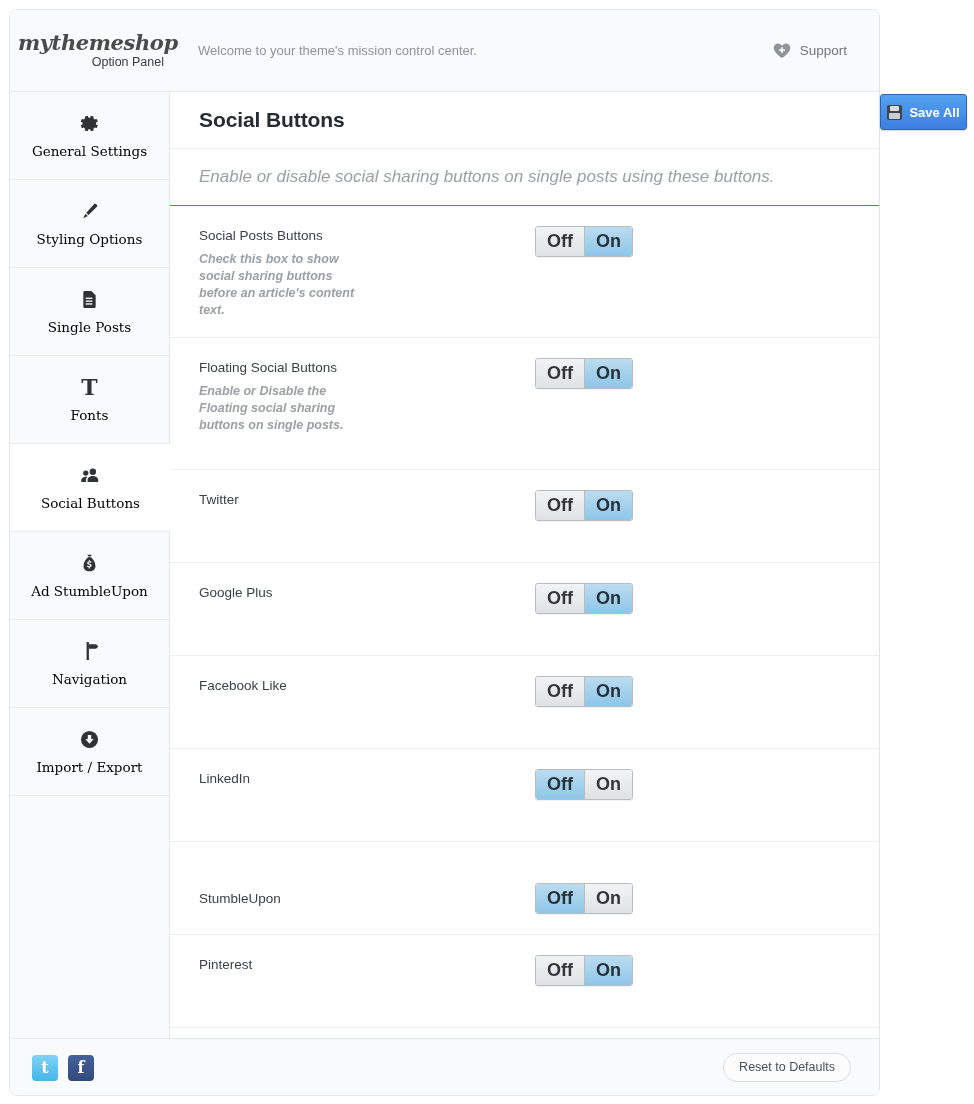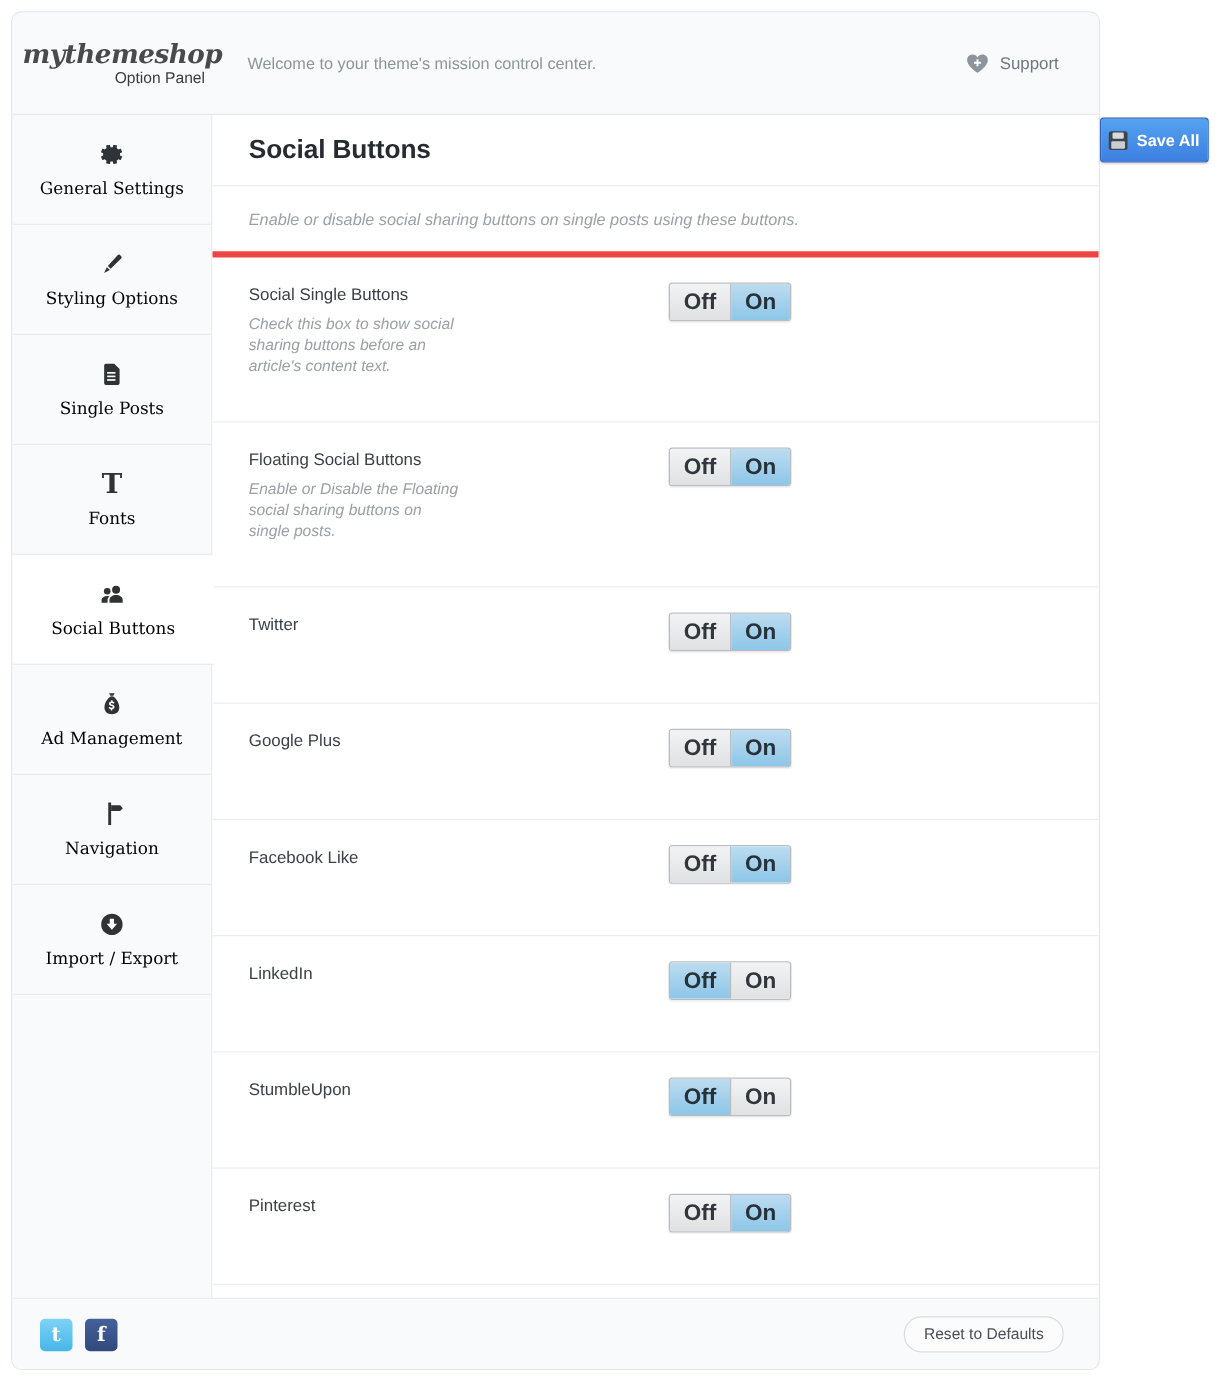--- a/index.html
+++ b/index.html
@@ -113,22 +113,22 @@
   .content-title h1 {
     font-size: 21px;
     font-weight: bold;
     color: #262b31;
     letter-spacing: -0.1px;
   }
   .content-desc {
     height: 57px;
     display: flex; align-items: center;
     padding-left: 29px;
-    border-bottom: 5px solid #ef4444;
-    font-size: 13px;
+    border-bottom: 1px solid #ef4444;
+    font-size: 17px;
     font-style: italic;
     color: #9aa0a6;
   }
 
   .opt-row {
     display: flex;
     align-items: flex-start;
     padding: 22px 29px 0 29px;
     border-bottom: 1px solid #eceef0;
     position: relative;
@@ -139,20 +139,21 @@
     color: #3b4148;
     line-height: 1.2;
   }
   .opt-hint {
     font-size: 12.5px;
     font-style: italic;
     color: #9aa0a6;
     line-height: 1.35;
     margin-top: 7px;
     max-width: 172px;
+    font-weight: bold;
   }
 
   
   .toggle {
     display: inline-flex;
     border: 1px solid #b9bdc2;
     border-radius: 3px;
     overflow: hidden;
     cursor: pointer;
     box-shadow: 0 1px 1px rgba(0,0,0,0.06);
@@ -322,21 +323,21 @@
         </div>
 
         <div class="nav-item">
           <span class="nav-icon">
             <svg width="17" height="20" viewBox="0 0 18 20" fill="#2f3336">
               <path d="M6.6 1.2h4.8l-1.2 2h-2.4z"></path>
               <path d="M9 3.6c-2.6 0-6.3 5-6.3 9.6 0 3.6 2.6 5.6 6.3 5.6s6.3-2 6.3-5.6c0-4.6-3.7-9.6-6.3-9.6z"></path>
               <path d="M9.6 8.1V7h-1.2v1.1c-1 .1-1.8.8-1.8 1.8 0 1.2 1 1.6 2 1.9.9.3 1.2.5 1.2.9s-.4.7-1 .7c-.8 0-1.4-.4-1.7-.8l-.9 1c.4.5 1.1.9 1.9 1v1.1h1.2v-1.1c1.1-.2 1.9-.9 1.9-1.9 0-1.3-1.1-1.7-2.1-2-.8-.3-1.1-.4-1.1-.8s.3-.6.9-.6c.7 0 1.2.3 1.5.7l.9-1c-.4-.4-.9-.7-1.7-.9z" fill="#ffffff"></path>
             </svg>
           </span>
-          <span class="nav-label">Ad Management</span>
+          <span class="nav-label">Ad StumbleUpon</span>
         </div>
 
         <div class="nav-item">
           <span class="nav-icon">
             <svg width="18" height="20" viewBox="0 0 18 20" fill="#2f3336">
               <rect x="5.6" y="1" width="2.3" height="18"></rect>
               <path d="M7.9 3.2h7.2l2.2 2.3-2.2 2.3H7.9z"></path>
               <path d="M5.6 9.2H3.2L1 11.5l2.2 2.3h2.4z" opacity="0"></path>
             </svg>
           </span>
@@ -359,21 +360,21 @@
       <div class="content">
 
         <div class="content-title">
           <h1>Social Buttons</h1>
         </div>
 
         <div class="content-desc">Enable or disable social sharing buttons on single posts using these buttons.</div>
 
         <div class="opt-row" style="height:132px;">
           <div class="opt-left">
-            <div class="opt-label">Social Single Buttons</div>
+            <div class="opt-label">Social Posts Buttons</div>
             <div class="opt-hint">Check this box to show social sharing buttons before an article's content text.</div>
           </div>
           <div class="toggle">
             <div class="seg off-seg">Off</div>
             <div class="seg on-seg selected">On</div>
           </div>
         </div>
 
         <div class="opt-row" style="height:132px;">
           <div class="opt-left">
@@ -419,21 +420,21 @@
         <div class="opt-row" style="height:93px;">
           <div class="opt-left">
             <div class="opt-label">LinkedIn</div>
           </div>
           <div class="toggle">
             <div class="seg off-seg selected">Off</div>
             <div class="seg on-seg">On</div>
           </div>
         </div>
 
-        <div class="opt-row" style="height:93px;">
+        <div class="opt-row" style="height:93px;align-items:center;">
           <div class="opt-left">
             <div class="opt-label">StumbleUpon</div>
           </div>
           <div class="toggle">
             <div class="seg off-seg selected">Off</div>
             <div class="seg on-seg">On</div>
           </div>
         </div>
 
         <div class="opt-row" style="height:93px;">

